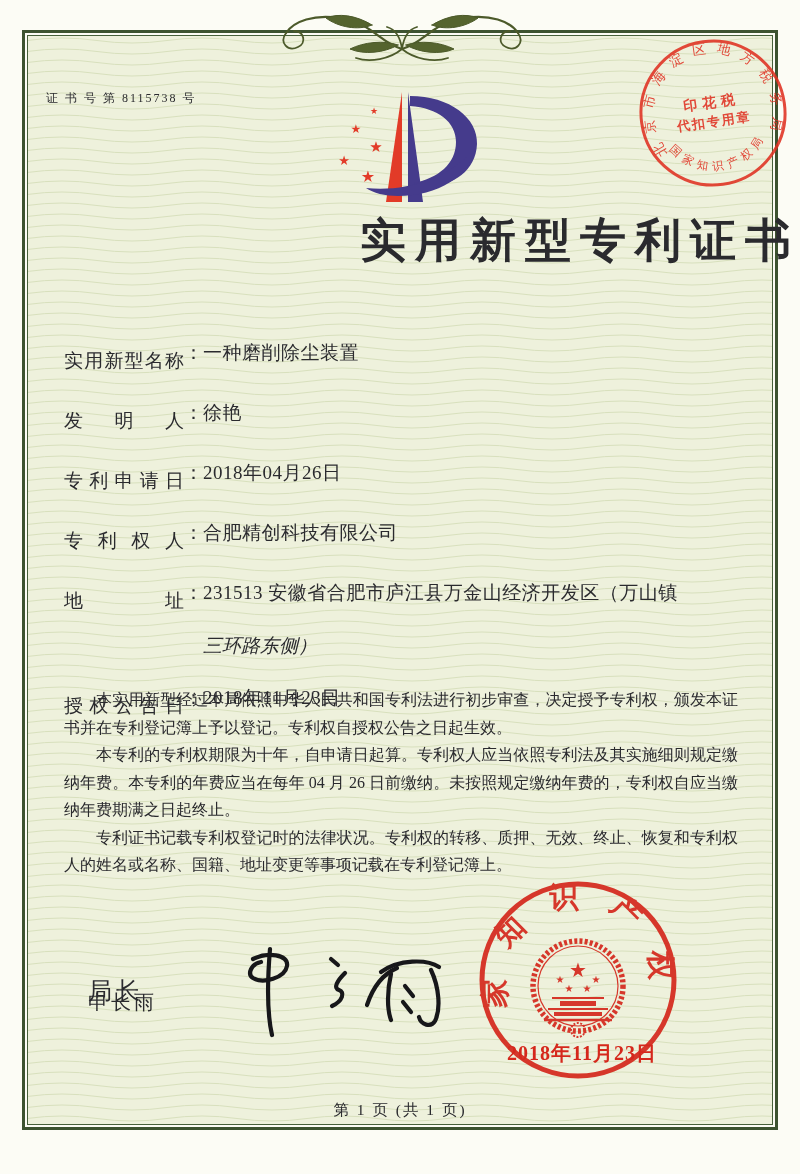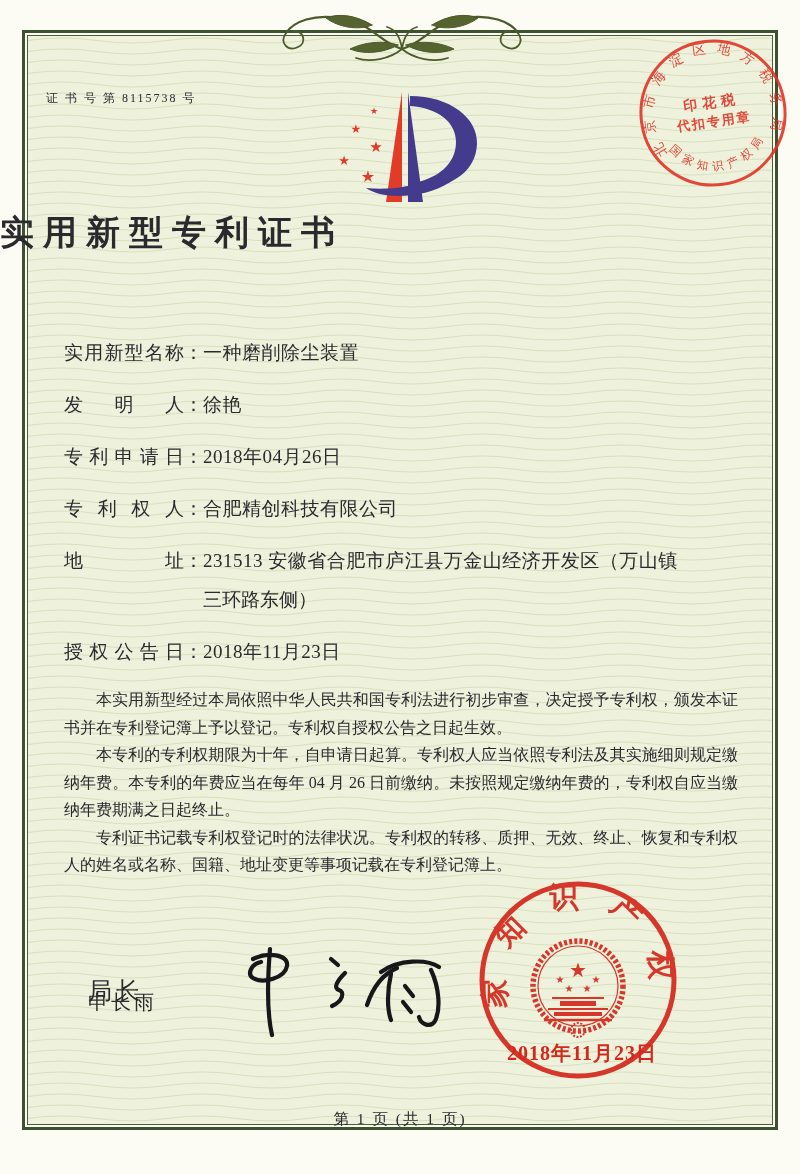--- a/index.html
+++ b/index.html
@@ -12,46 +12,46 @@
   .abs{position:absolute;}
   
   .frame{position:absolute;left:22px;top:30px;width:756px;height:1100px;
          border:3px solid #3d5330;box-sizing:border-box;z-index:1;}
   .frame-inner{position:absolute;inset:2px;border:1px solid #47603a;}
   .guilloche{position:absolute;inset:2px;width:calc(100% - 4px);height:calc(100% - 4px);display:block;}
   .ornament{position:absolute;left:240px;top:5px;z-index:2;}
   
   .cert-no{left:46px;top:90px;font-size:12px;letter-spacing:2px;z-index:3;}
   .logo{left:326px;top:84px;z-index:3;}
-  .title{left:0;width:100%;top:210px;text-align:left;font-size:34px;font-weight:bold;
+  .title{left:0;width:100%;top:210px;text-align:right;font-size:46px;font-weight:bold;
          letter-spacing:9px;z-index:3;margin:0;}
   .tax-stamp{left:634px;top:34px;width:158px;height:158px;transform:rotate(-8deg);
              z-index:4;opacity:.88;}
   
   .fields{left:64px;top:340px;width:676px;font-size:19px;z-index:3;}
   .frow{margin-bottom:27px;position:relative;line-height:25px;}
   .flabel{display:inline-block;width:120px;text-align:justify;text-align-last:justify;
-          vertical-align:top;}
+          vertical-align:top;margin-top:8px;}
   .fcolon{display:inline-block;vertical-align:top;}
   .fvalue{letter-spacing:.5px;text-align:right;}
-  .addr2{margin-left:139px;margin-top:14px;}
+  .addr2{margin-left:139px;margin-top:20px;font-style:italic;}
   .gazette{position:absolute;left:394px;top:0;white-space:nowrap;}
   
   .paras{left:64px;top:686px;width:674px;font-size:16px;line-height:27.5px;
          text-align:justify;z-index:3;}
   .paras p{margin:0;text-indent:2em;}
   
   .sign-title{left:88px;top:975px;font-size:24px;letter-spacing:4px;z-index:3;}
   .sign-name{left:88px;top:989px;font-size:20px;letter-spacing:3px;z-index:3;}
   .signature-svg{left:215px;top:943px;z-index:4;}
   .seal{left:476px;top:878px;z-index:4;}
   .seal-date{left:482px;top:1040px;width:200px;text-align:center;color:#d5281c;
              font-size:20px;font-weight:bold;letter-spacing:1px;z-index:5;}
   .footer{left:0;width:100%;top:1100px;text-align:center;font-size:15.5px;
-          letter-spacing:2px;z-index:3;margin-top:9px;}
+          letter-spacing:2px;z-index:3;}
   svg text{font-family:"Liberation Serif","DejaVu Serif",serif;}
 </style>
 </head>
 <body>
 
 <div class="frame">
   <svg class="guilloche" preserveAspectRatio="none">
     <defs>
       <pattern id="gw" width="140" height="11" patternUnits="userSpaceOnUse">
         <rect width="140" height="11" fill="#eef1dc"></rect>

